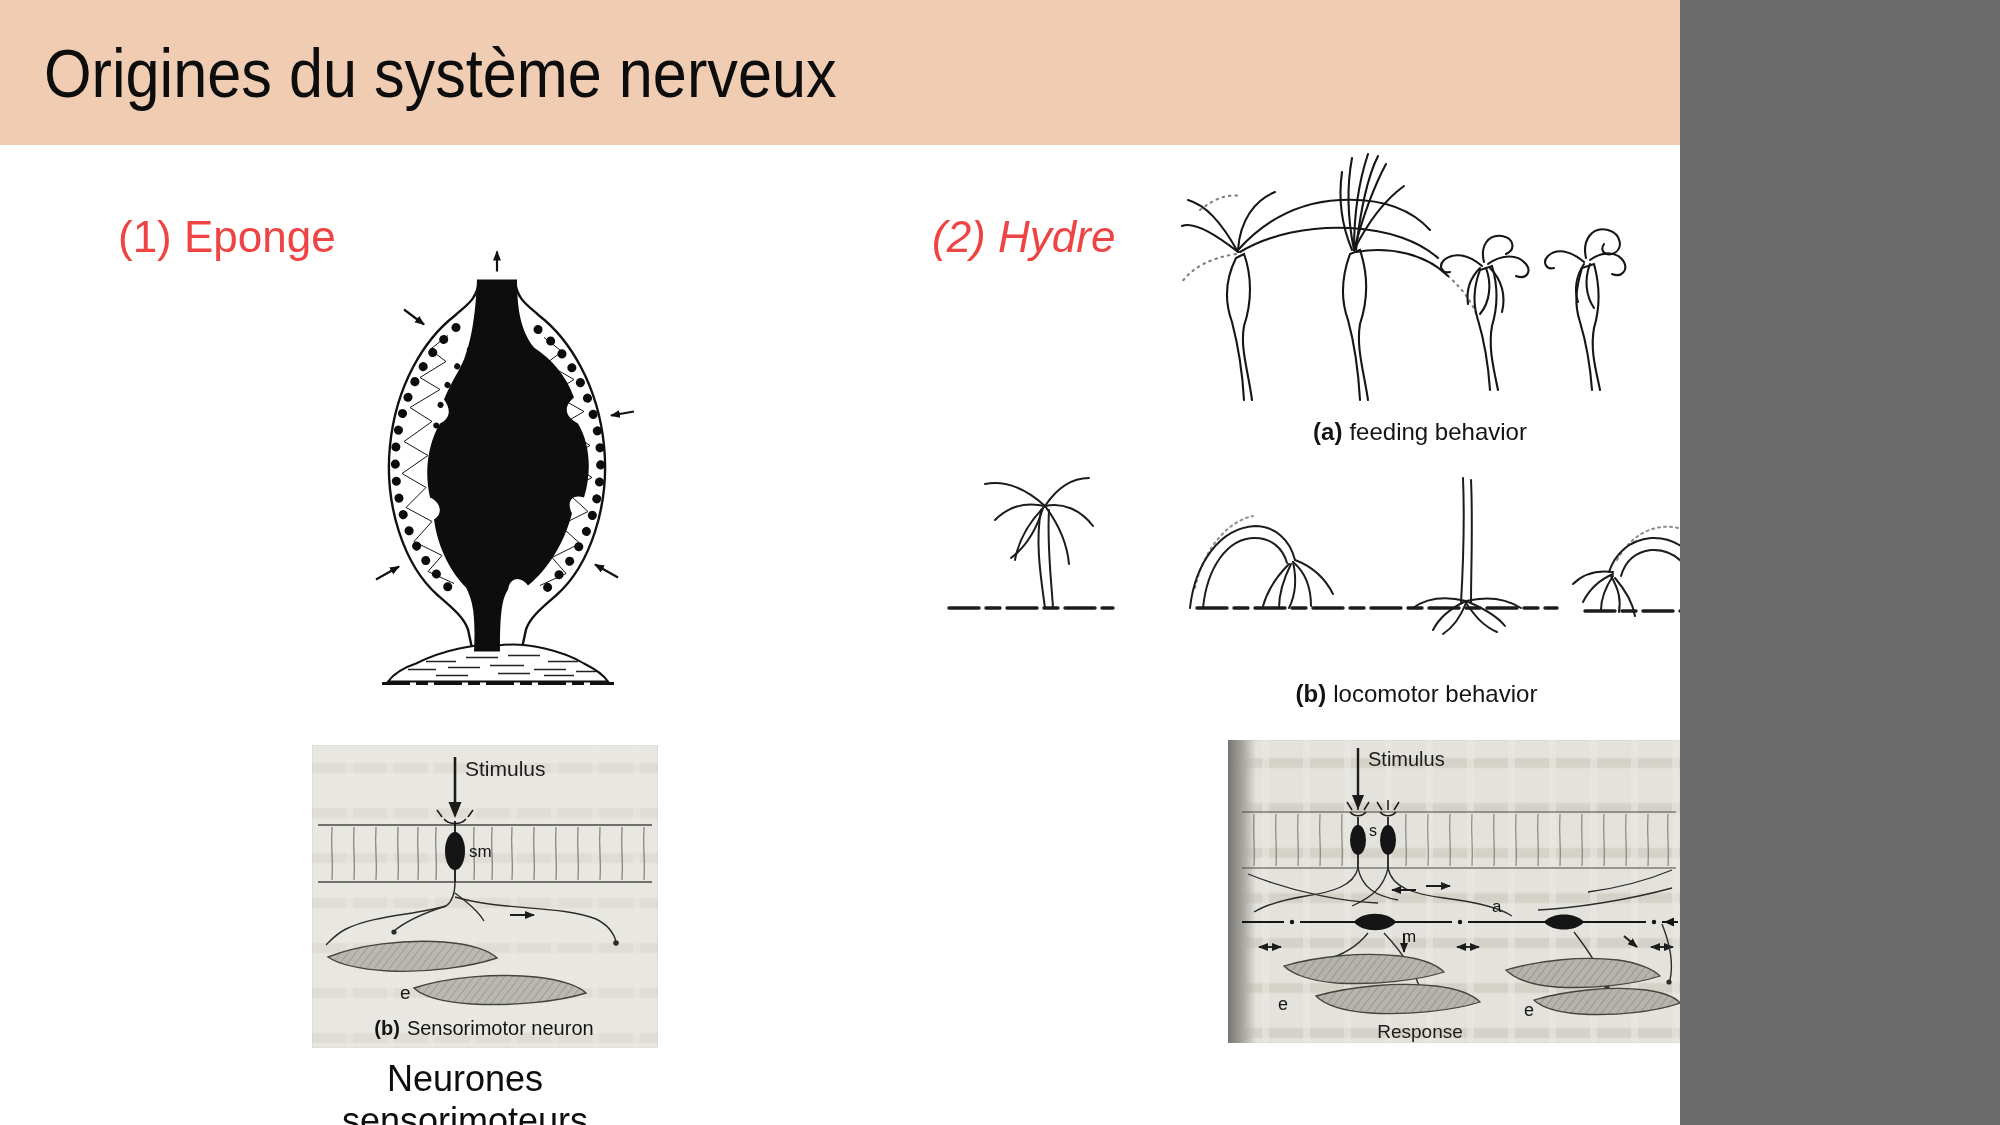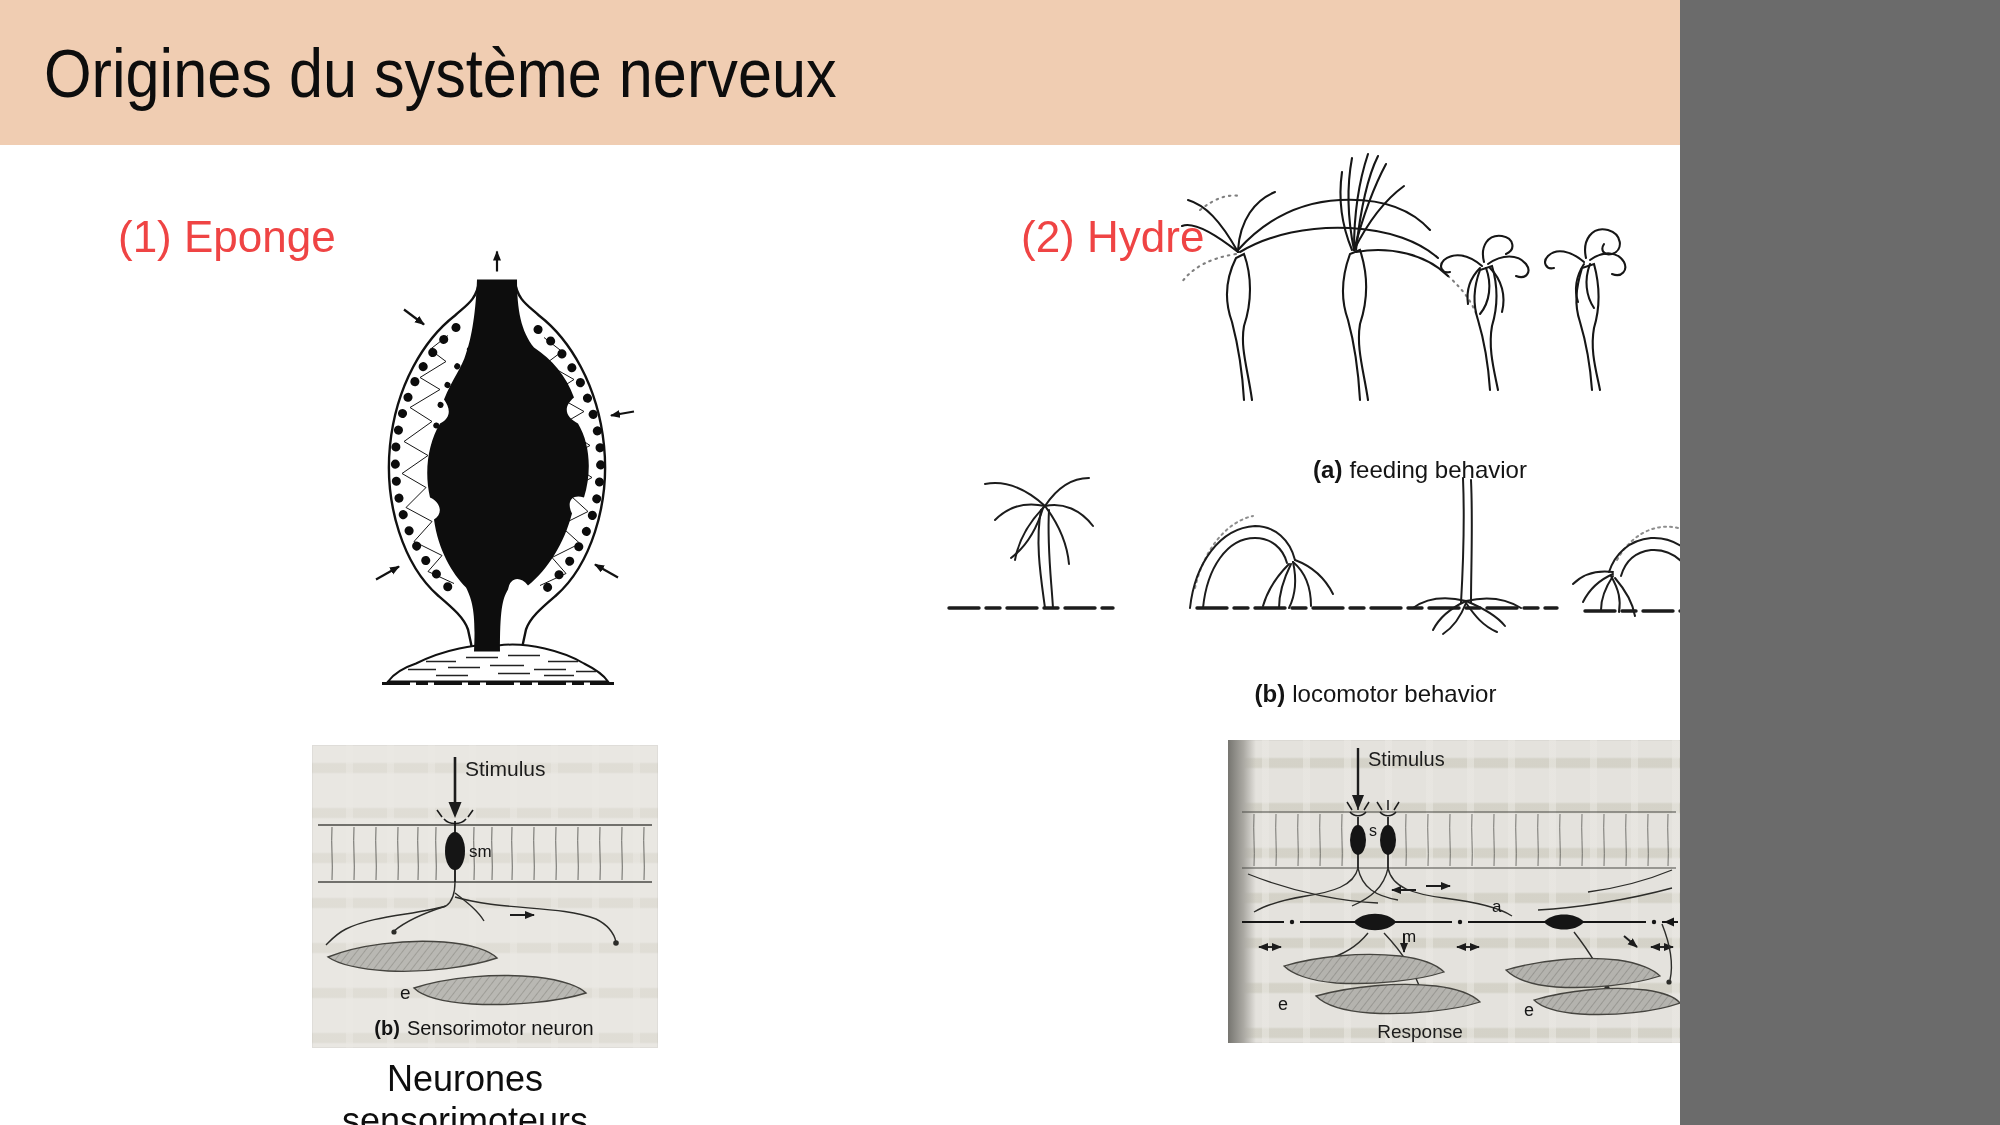--- a/index.html
+++ b/index.html
@@ -86,21 +86,21 @@
 
     <g stroke="#111" stroke-width="2.2">
       <line x1="149" y1="6" x2="149" y2="-14" marker-end="url(#mAr-sp)"></line>
       <line x1="56" y1="44" x2="76" y2="59" marker-end="url(#mAr-sp)"></line>
       <line x1="286" y1="146" x2="263" y2="150" marker-end="url(#mAr-sp)"></line>
       <line x1="28" y1="314" x2="51" y2="301" marker-end="url(#mAr-sp)"></line>
       <line x1="270" y1="312" x2="247" y2="299" marker-end="url(#mAr-sp)"></line>
     </g>
   </svg>
 
-  <div class="heading" style="left:1021px;top:212px;">(2) Hydre</div>
+  <div class="heading" style="left:932px;top:212px;font-style:italic;">(2) Hydre</div>
 
   <svg class="abs" style="left:1180px;top:150px;" width="480" height="265" viewBox="0 0 480 265">
     <g fill="none" stroke="#161616" stroke-width="2.1" stroke-linecap="round">
       <g>
         <path d="M64,250 C62,215 58,195 52,172 C44,150 46,128 56,108 L64,104 C72,126 72,152 64,176 C60,198 68,220 72,250" fill="#fff"></path>
         <path d="M58,102 C30,80 12,72 2,76"></path>
         <path d="M58,102 C40,70 25,55 8,50"></path>
         <path d="M58,100 C60,70 75,50 95,42"></path>
         <path d="M58,100 C85,70 120,52 160,50 C200,48 230,58 250,80"></path>
         <path d="M60,102 C90,84 130,76 170,78 C210,80 240,92 258,108"></path>
@@ -130,21 +130,21 @@
       <g>
         <path d="M412,240 C410,212 406,192 400,172 C394,154 396,138 402,118 L414,114 C420,136 420,158 414,178 C410,200 416,220 420,240" fill="#fff"></path>
         <path d="M404,112 C390,100 376,98 368,106 C362,112 366,120 374,118"></path>
         <path d="M406,108 C402,90 412,76 428,80 C442,84 444,100 432,104 C424,106 420,100 424,94"></path>
         <path d="M410,110 C424,100 438,102 444,112 C448,120 442,128 432,124"></path>
         <path d="M404,114 C396,126 394,140 398,152"></path>
         <path d="M410,114 C404,130 406,146 414,158"></path>
       </g>
     </g>
   </svg>
-  <div class="fig-caption" style="left:1180px;top:456px;width:480px;">
+  <div class="fig-caption" style="left:1180px;top:418px;width:480px;">
     <span class="tag">(a)</span><span>feeding behavior</span>
   </div>
 
   <svg class="abs" style="left:945px;top:468px;" width="955" height="175" viewBox="0 0 955 175">
     <g fill="none" stroke="#1c1c1c" stroke-width="2" stroke-linecap="round">
       <g stroke-width="3.4" stroke-dasharray="30 7 14 7">
         <path d="M4,140 H168"></path>
           <path d="M252,140 H612"></path>
           <path d="M640,143 H792"></path>
           <path d="M818,140 H948"></path>
@@ -195,21 +195,21 @@
           <path d="M898,140 C896,110 892,76 894,44"></path>
         <path d="M888,40 C870,28 856,14 852,2"></path>
           <path d="M888,40 C884,20 890,6 900,2"></path>
         <path d="M888,40 C900,26 912,16 928,12"></path>
           <path d="M888,40 C904,36 920,40 932,52"></path>
         <path d="M888,40 C874,40 860,48 852,62"></path>
           <path d="M886,42 C878,58 868,68 854,72"></path>
       </g>
     </g>
   </svg>
-  <div class="fig-caption" style="left:898px;top:680px;width:955px;">
+  <div class="fig-caption" style="left:939px;top:680px;width:955px;">
     <span class="tag">(b)</span><span>locomotor behavior</span>
   </div>
 
   <div class="scan scan-left" style="left:312px;top:745px;width:346px;height:303px;">
     <svg width="346" height="303" viewBox="0 0 346 303" style="position:relative;z-index:2;">
       <defs>
         <pattern id="hatchL" patternUnits="userSpaceOnUse" width="6" height="6" patternTransform="rotate(38)">
           <rect width="6" height="6" fill="#b9b8b3"></rect>
           <line x1="0" y1="0" x2="0" y2="6" stroke="#9e9d97" stroke-width="2"></line>
         </pattern>

